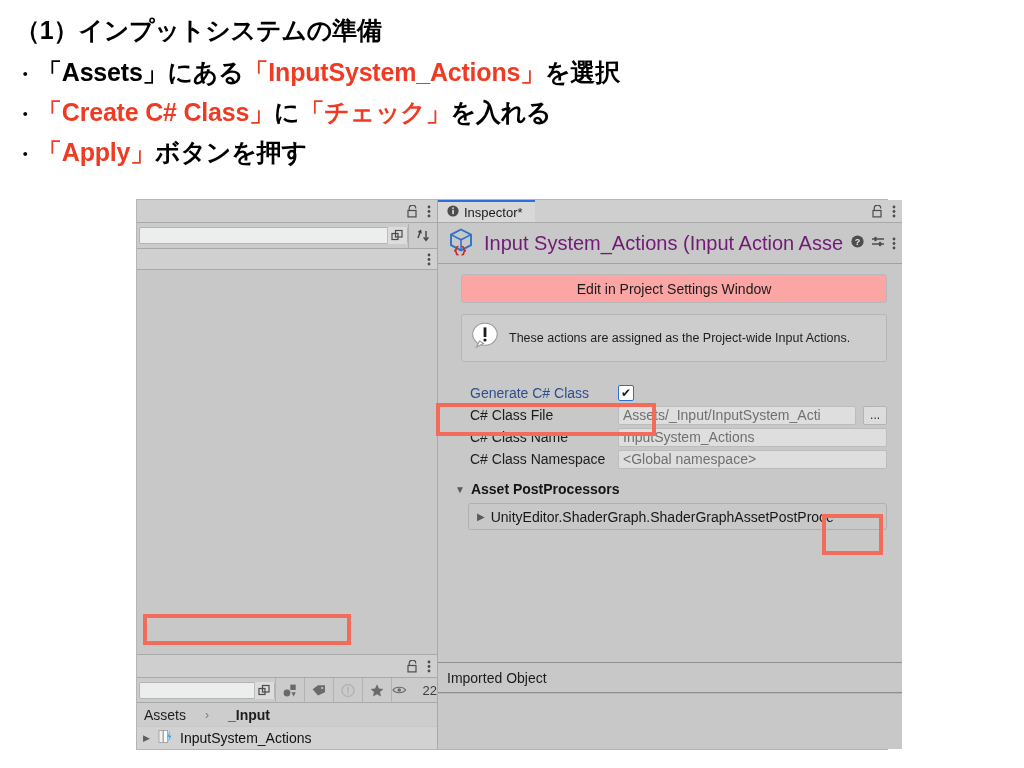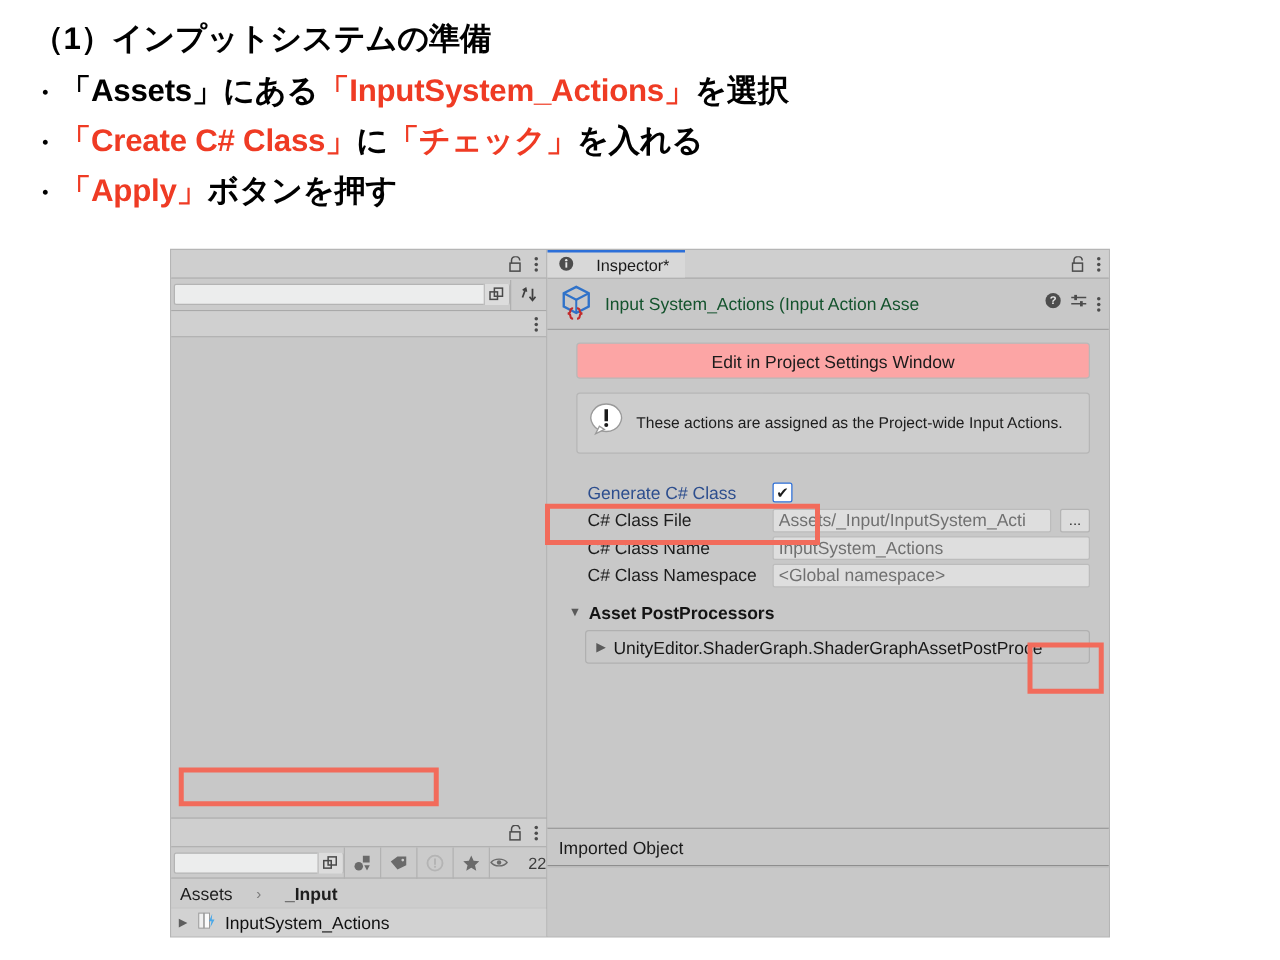--- a/index.html
+++ b/index.html
@@ -15,21 +15,21 @@
     overflow: hidden;
     position: relative;
   }
 
   
   .slide-text {
     position: absolute;
     left: 0;
     top: 0;
     width: 1024px;
-    padding: 14px 0 0 26px;
+    padding: 14px 0 0 15px;
     box-sizing: border-box;
   }
   .slide-title {
     font-size: 25px;
     font-weight: bold;
     color: #000000;
     letter-spacing: -0.2px;
     margin: 0 0 9px 0;
     white-space: nowrap;
   }
@@ -228,21 +228,21 @@
     align-items: stretch;
     box-sizing: border-box;
     position: relative;
   }
   .insp-tab {
     background: #d8d8d8;
     border-top: 2px solid #2c6fd8;
     padding: 0 12px 0 9px;
     display: flex;
     align-items: center;
-    gap: 18px;
+    gap: 5px;
     font-size: 13px;
     color: #1a1a1a;
     box-sizing: border-box;
   }
   .tabbar-right {
     margin-left: auto;
     display: flex;
     align-items: center;
     gap: 9px;
     padding-right: 6px;
@@ -252,22 +252,22 @@
     height: 41px;
     background: #c8c8c8;
     border-bottom: 1px solid #a2a2a2;
     display: flex;
     align-items: center;
     padding: 0 6px 0 8px;
     box-sizing: border-box;
     gap: 8px;
   }
   .insp-title {
-    font-size: 14px;
-    color: #14532d;
+    font-size: 20px;
+    color: #701a75;
     white-space: nowrap;
     overflow: hidden;
     text-overflow: clip;
     flex: 1;
   }
   .insp-header-icons {
     display: flex;
     align-items: center;
     gap: 7px;
     flex: 0 0 auto;

